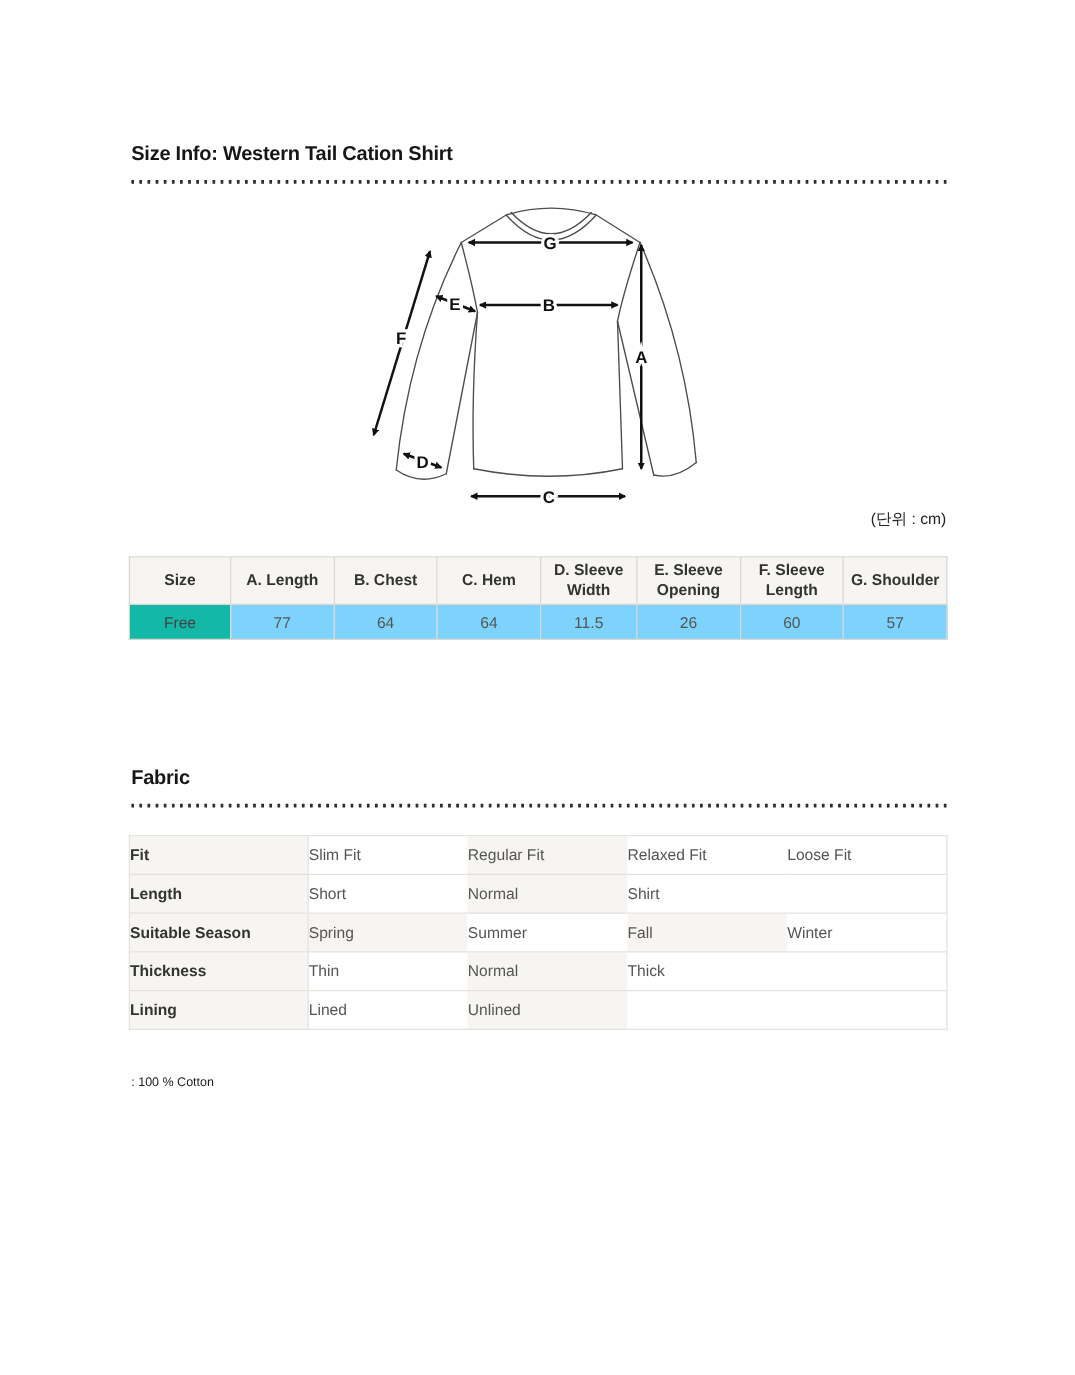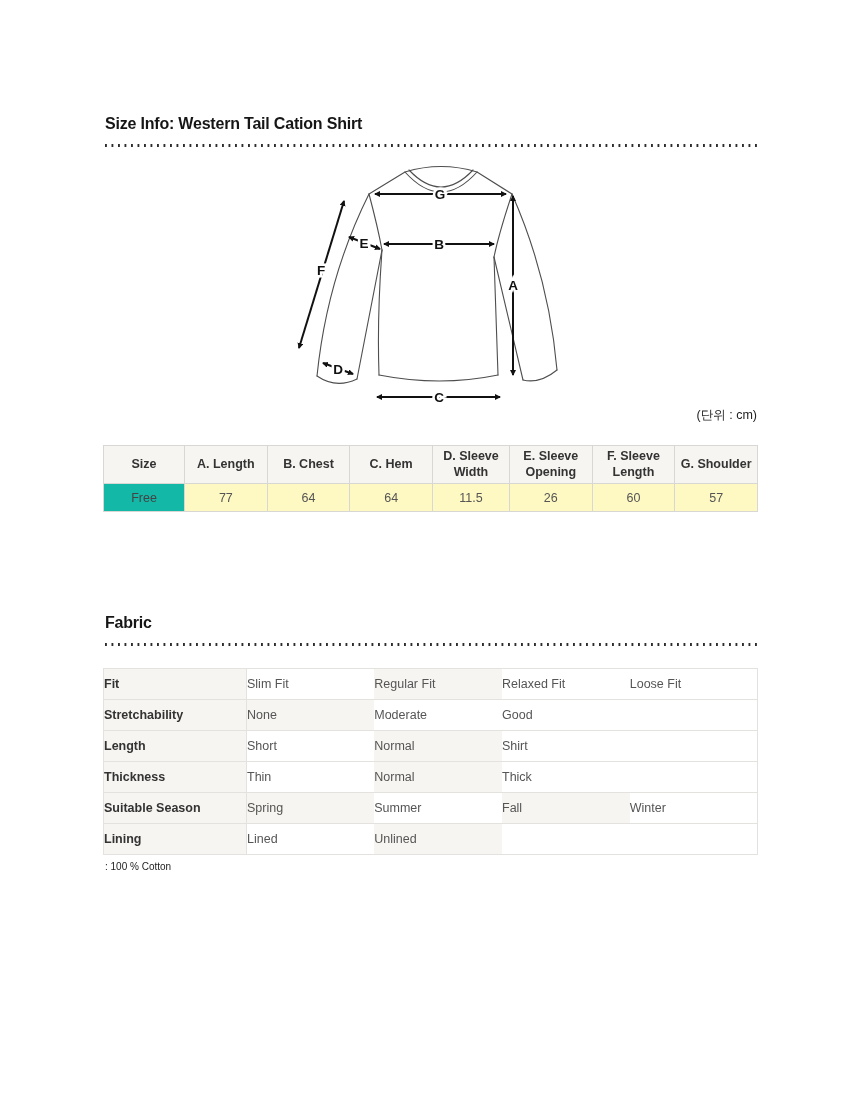--- a/index.html
+++ b/index.html
@@ -14,21 +14,21 @@
           background-size:6.5px 3px; background-repeat:repeat-x; background-position:0 50%; }
 
   .unit-note { position:absolute; right:103px; top:407px; font-size:12.5px; color:#222; }
 
   
   .sz-table { position:absolute; left:103px; top:445px; width:655px;
               border-collapse:collapse; table-layout:fixed; font-size:12.5px; }
   .sz-table th { background:#f7f5f1; font-weight:700; color:#333;
                  border:1px solid #d9d7d3; height:38px; line-height:1.25;
                  padding:2px 3px; text-align:center; }
-  .sz-table td { background:#fef9c3; color:#555; border:1px solid #d9d7d3;
+  .sz-table td { background:#7dd3fc; color:#555; border:1px solid #d9d7d3;
                  height:28px; text-align:center; }
   .sz-table td.rowhead { background:#14b8a6; color:#444; }
 
   
   .fb-table { position:absolute; left:103px; top:668px; width:655px;
               border-collapse:collapse; table-layout:fixed; font-size:12.5px; }
   .fb-table td { height:31px; text-align:left; vertical-align:middle; color:#555;
                  border-top:1px solid #e4e2de; border-bottom:1px solid #e4e2de;
                  background:#fff; }
   .fb-table td.lbl { background:#f7f5f1; font-weight:700; color:#333;
@@ -146,46 +146,39 @@
       </colgroup>
     <tbody>
         <tr>
       <td class="lbl">Fit</td>
       <td>Slim Fit</td>
       <td class="hl">Regular Fit</td>
       <td>Relaxed Fit</td>
       <td>Loose Fit</td>
     </tr>
     <tr>
-      <td class="lbl">Stretchability</td>
-      <td class="hl">None</td>
-      <td>Moderate</td>
-      <td>Good</td>
-      <td></td>
-    </tr>
-    <tr>
       <td class="lbl">Length</td>
       <td>Short</td>
       <td class="hl">Normal</td>
       <td>Shirt</td>
-      <td></td>
-    </tr>
-    <tr>
-      <td class="lbl">Thickness</td>
-      <td>Thin</td>
-      <td class="hl">Normal</td>
-      <td>Thick</td>
       <td></td>
     </tr>
     <tr>
       <td class="lbl">Suitable Season</td>
       <td class="hl">Spring</td>
       <td>Summer</td>
       <td class="hl">Fall</td>
       <td>Winter</td>
+    </tr>
+    <tr>
+      <td class="lbl">Thickness</td>
+      <td>Thin</td>
+      <td class="hl">Normal</td>
+      <td>Thick</td>
+      <td></td>
     </tr>
     <tr>
       <td class="lbl">Lining</td>
       <td>Lined</td>
       <td class="hl">Unlined</td>
       <td></td>
       <td></td>
     </tr>
   </tbody>
     </table>

